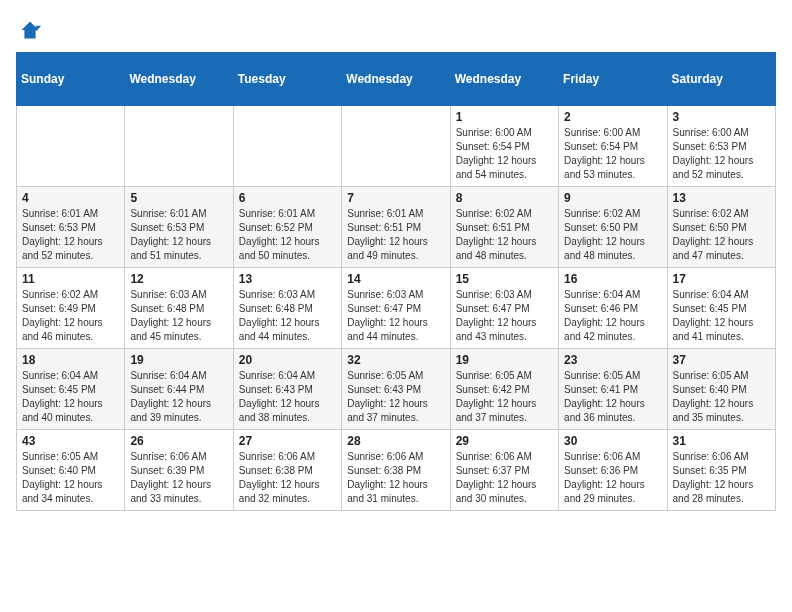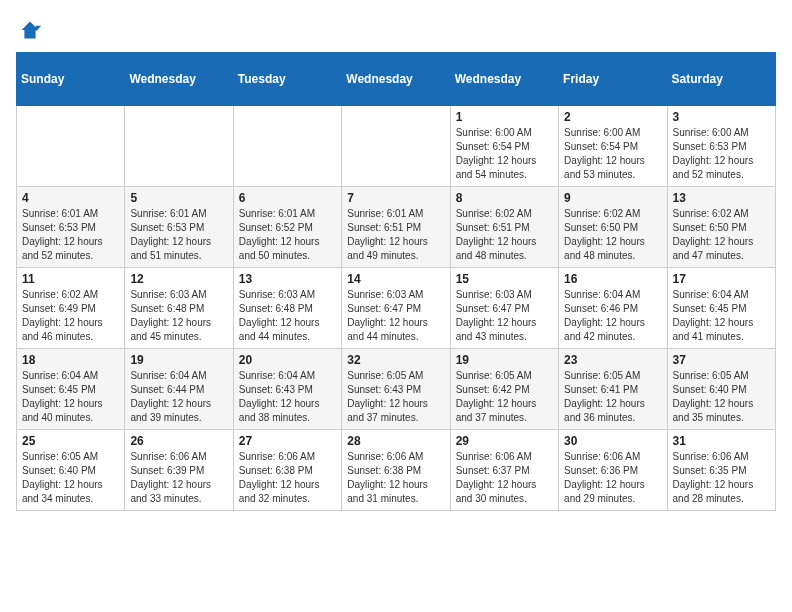--- a/index.html
+++ b/index.html
@@ -296,21 +296,21 @@
         <td>
           <div class="day-num">37</div>
           <div class="day-info" style="white-space: pre-line;">Sunrise: 6:05 AM
 Sunset: 6:40 PM
 Daylight: 12 hours
 and 35 minutes.</div>
         </td>
       </tr>
       <tr>
         <td>
-          <div class="day-num">25</div>
+          <div class="day-num">43</div>
           <div class="day-info" style="white-space: pre-line;">Sunrise: 6:05 AM
 Sunset: 6:40 PM
 Daylight: 12 hours
 and 34 minutes.</div>
         </td>
         <td>
           <div class="day-num">26</div>
           <div class="day-info" style="white-space: pre-line;">Sunrise: 6:06 AM
 Sunset: 6:39 PM
 Daylight: 12 hours

